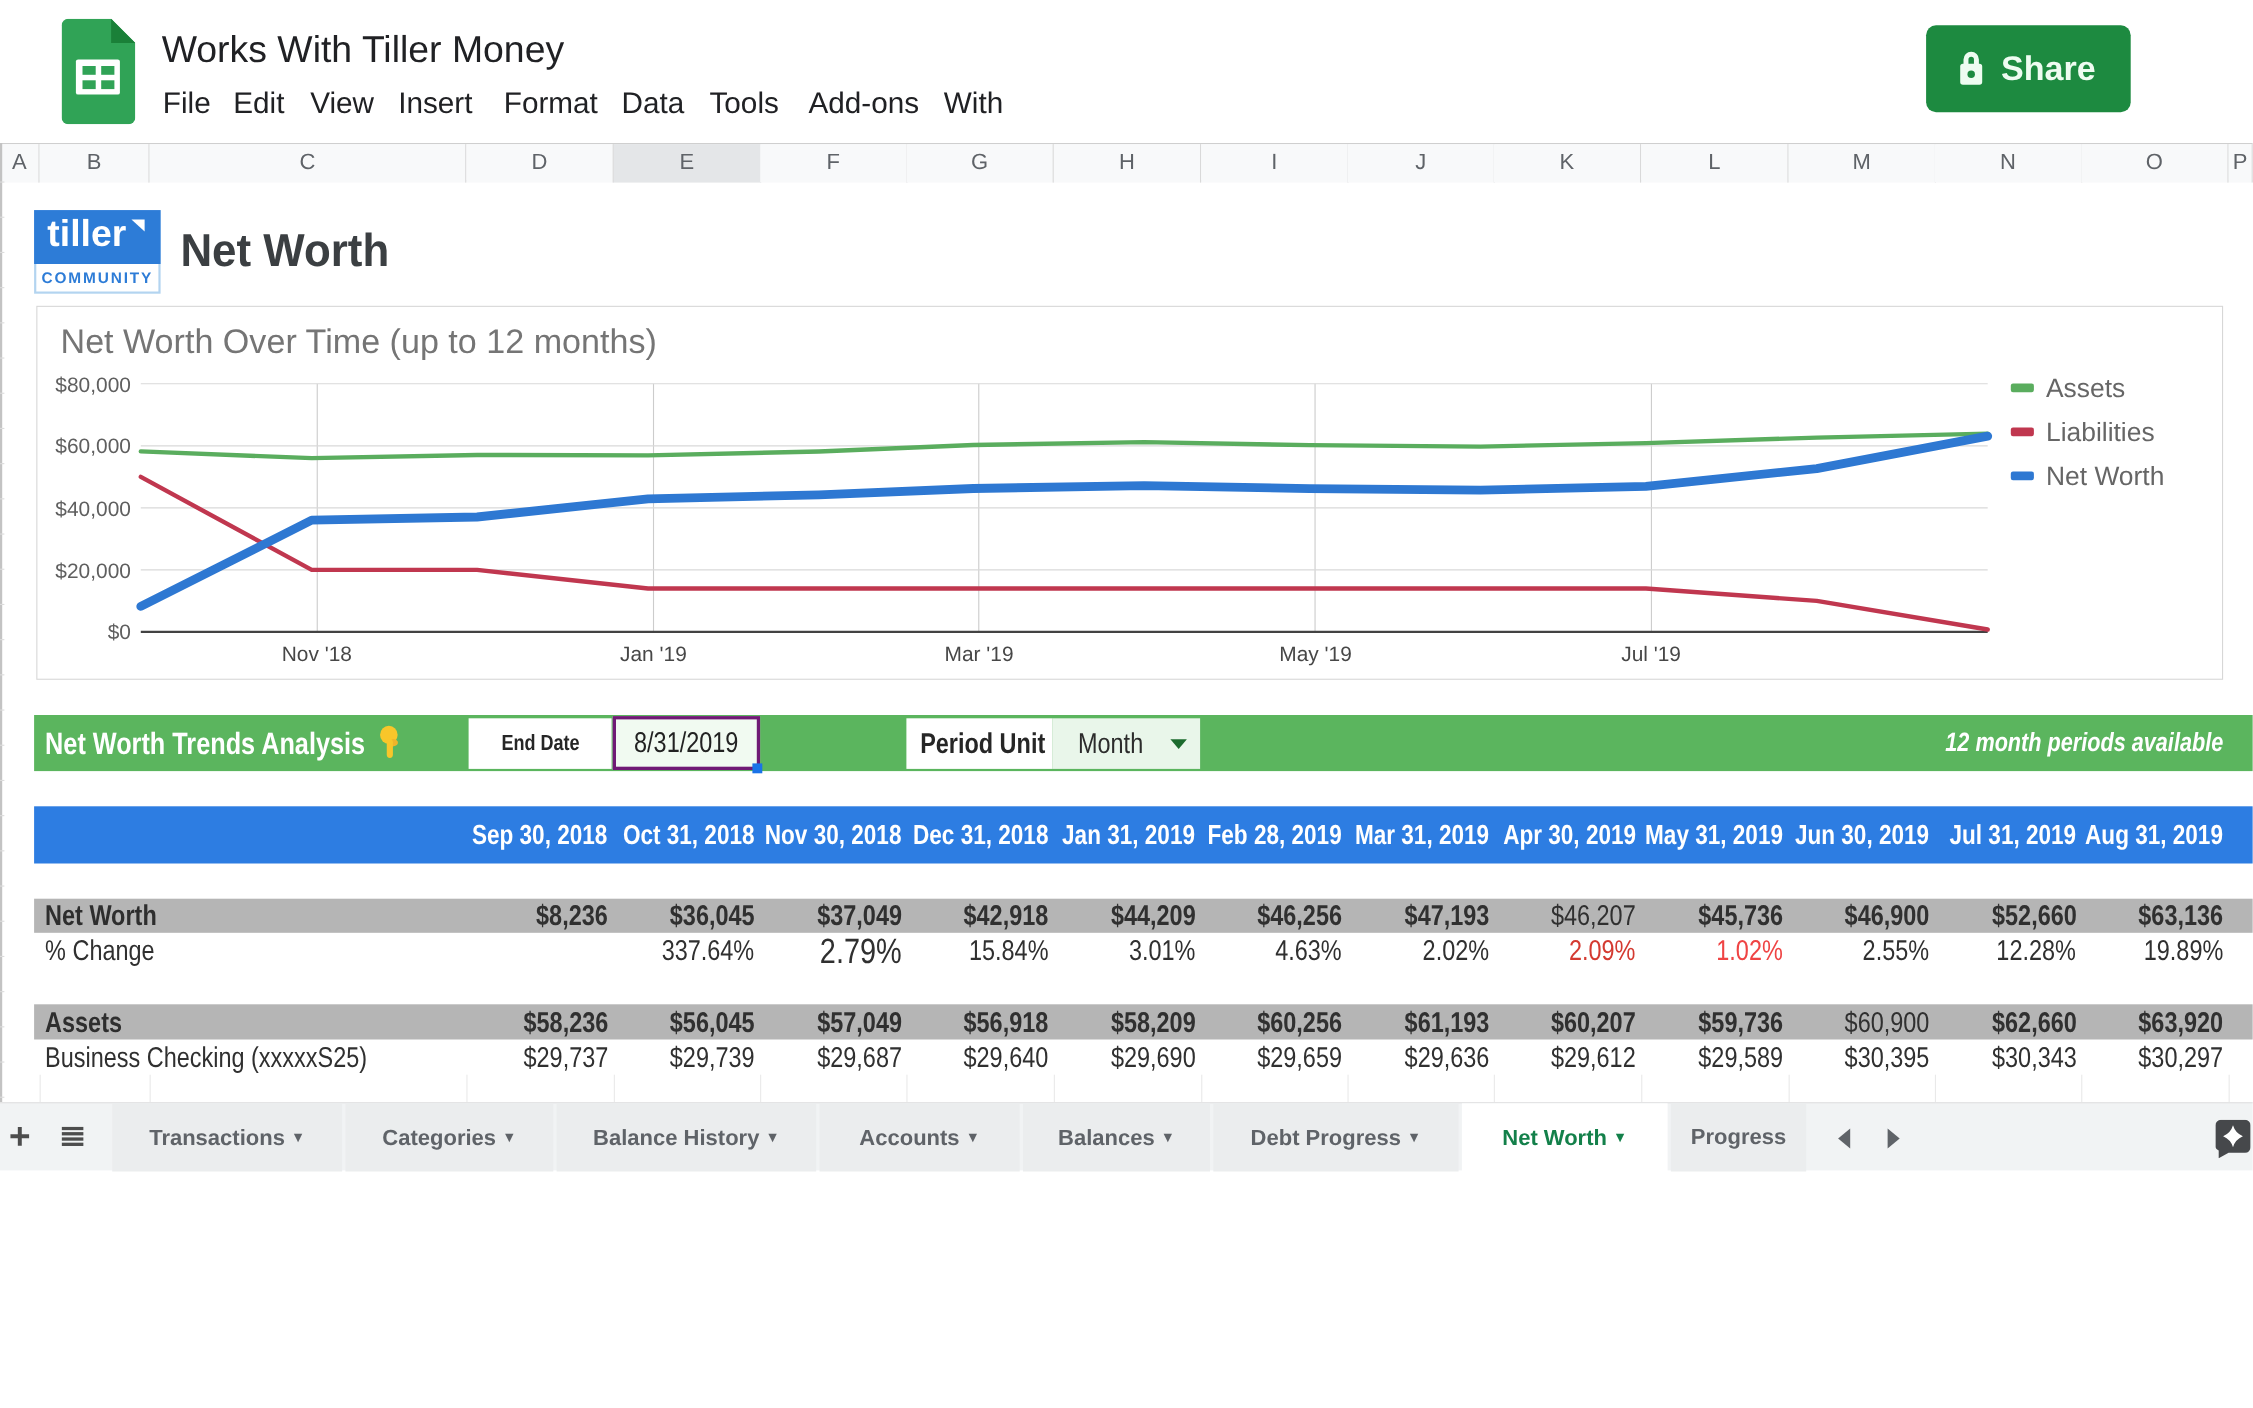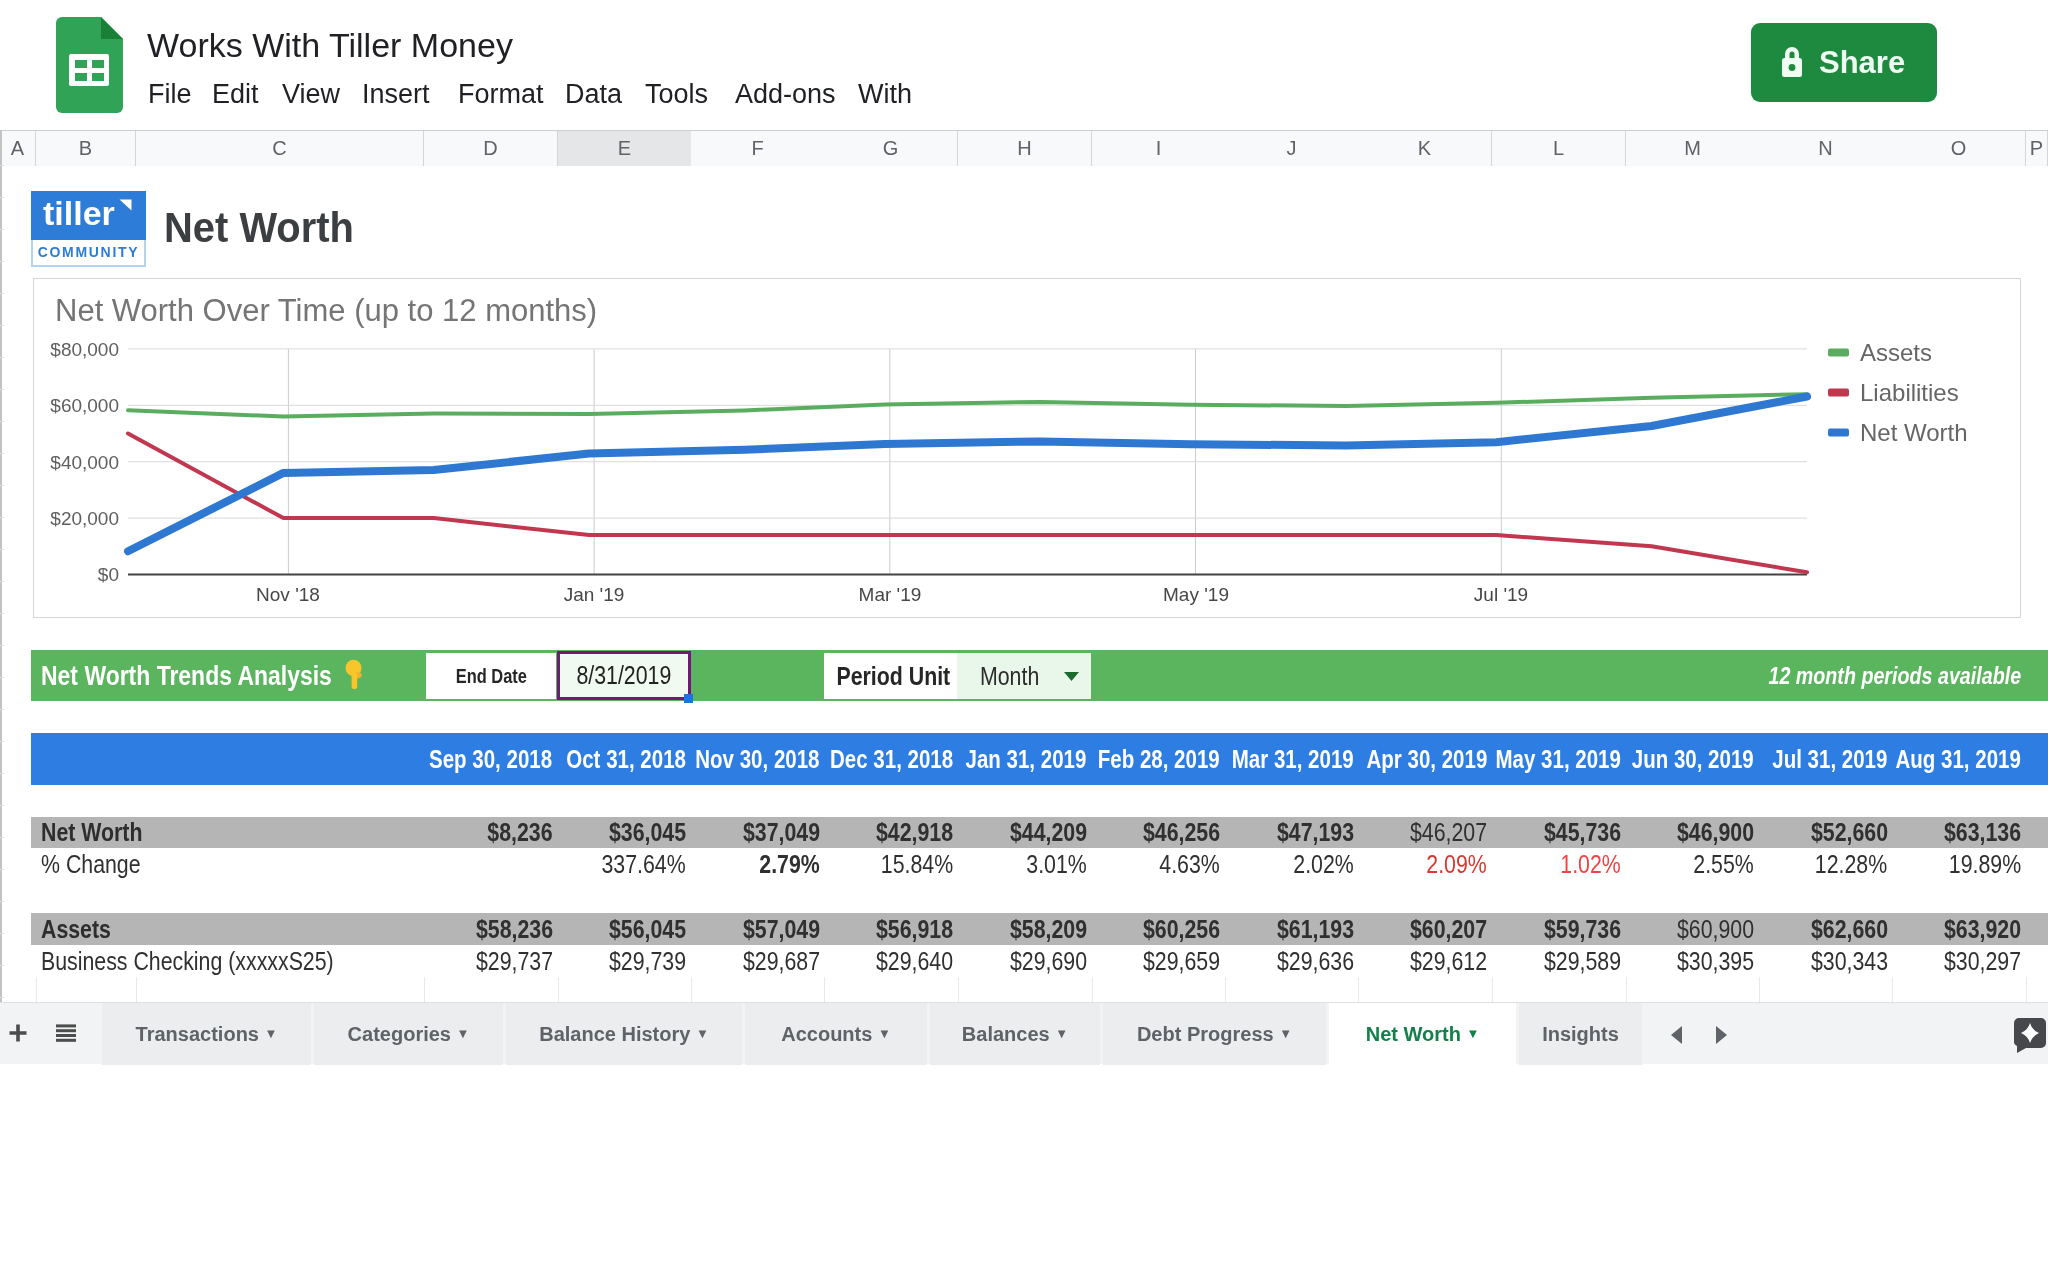--- a/index.html
+++ b/index.html
@@ -177,21 +177,21 @@
 <div class="abs" style="left:866.5px;top:817px;width:220px;height:31px;line-height:31px;text-align:right;font-size:26px;font-weight:bold;color:#303030;white-space:nowrap"><span class="cxr">$44,209</span></div>
 <div class="abs" style="left:1000.0px;top:817px;width:220px;height:31px;line-height:31px;text-align:right;font-size:26px;font-weight:bold;color:#303030;white-space:nowrap"><span class="cxr">$46,256</span></div>
 <div class="abs" style="left:1133.5px;top:817px;width:220px;height:31px;line-height:31px;text-align:right;font-size:26px;font-weight:bold;color:#303030;white-space:nowrap"><span class="cxr">$47,193</span></div>
 <div class="abs" style="left:1267.0px;top:817px;width:220px;height:31px;line-height:31px;text-align:right;font-size:26px;font-weight:normal;color:#303030;white-space:nowrap"><span class="cxr">$46,207</span></div>
 <div class="abs" style="left:1400.5px;top:817px;width:220px;height:31px;line-height:31px;text-align:right;font-size:26px;font-weight:bold;color:#303030;white-space:nowrap"><span class="cxr">$45,736</span></div>
 <div class="abs" style="left:1534.0px;top:817px;width:220px;height:31px;line-height:31px;text-align:right;font-size:26px;font-weight:bold;color:#303030;white-space:nowrap"><span class="cxr">$46,900</span></div>
 <div class="abs" style="left:1667.5px;top:817px;width:220px;height:31px;line-height:31px;text-align:right;font-size:26px;font-weight:bold;color:#303030;white-space:nowrap"><span class="cxr">$52,660</span></div>
 <div class="abs" style="left:1801.0px;top:817px;width:220px;height:31px;line-height:31px;text-align:right;font-size:26px;font-weight:bold;color:#303030;white-space:nowrap"><span class="cxr">$63,136</span></div>
 <div class="abs" style="left:41px;top:848px;height:32px;line-height:32px;font-size:26px;color:#303030;white-space:nowrap"><span class="cxl">% Change</span></div>
 <div class="abs" style="left:466.0px;top:848px;width:220px;height:32px;line-height:32px;text-align:right;font-size:26px;font-weight:normal;color:#303030;white-space:nowrap"><span class="cxr">337.64%</span></div>
-<div class="abs" style="left:599.5px;top:848px;width:220px;height:32px;line-height:32px;text-align:right;font-size:26px;font-weight:bold;color:#303030;white-space:nowrap"><span class="cxr">2.79%</span></div>
+<div class="abs" style="left:599.5px;top:848px;width:220px;height:32px;line-height:32px;text-align:right;font-size:32px;font-weight:normal;color:#303030;white-space:nowrap"><span class="cxr">2.79%</span></div>
 <div class="abs" style="left:733.0px;top:848px;width:220px;height:32px;line-height:32px;text-align:right;font-size:26px;font-weight:normal;color:#303030;white-space:nowrap"><span class="cxr">15.84%</span></div>
 <div class="abs" style="left:866.5px;top:848px;width:220px;height:32px;line-height:32px;text-align:right;font-size:26px;font-weight:normal;color:#303030;white-space:nowrap"><span class="cxr">3.01%</span></div>
 <div class="abs" style="left:1000.0px;top:848px;width:220px;height:32px;line-height:32px;text-align:right;font-size:26px;font-weight:normal;color:#303030;white-space:nowrap"><span class="cxr">4.63%</span></div>
 <div class="abs" style="left:1133.5px;top:848px;width:220px;height:32px;line-height:32px;text-align:right;font-size:26px;font-weight:normal;color:#303030;white-space:nowrap"><span class="cxr">2.02%</span></div>
 <div class="abs" style="left:1267.0px;top:848px;width:220px;height:32px;line-height:32px;text-align:right;font-size:26px;font-weight:normal;color:#d43a31;white-space:nowrap"><span class="cxr">2.09%</span></div>
 <div class="abs" style="left:1400.5px;top:848px;width:220px;height:32px;line-height:32px;text-align:right;font-size:26px;font-weight:normal;color:#ef4444;white-space:nowrap"><span class="cxr">1.02%</span></div>
 <div class="abs" style="left:1534.0px;top:848px;width:220px;height:32px;line-height:32px;text-align:right;font-size:26px;font-weight:normal;color:#303030;white-space:nowrap"><span class="cxr">2.55%</span></div>
 <div class="abs" style="left:1667.5px;top:848px;width:220px;height:32px;line-height:32px;text-align:right;font-size:26px;font-weight:normal;color:#303030;white-space:nowrap"><span class="cxr">12.28%</span></div>
 <div class="abs" style="left:1801.0px;top:848px;width:220px;height:32px;line-height:32px;text-align:right;font-size:26px;font-weight:normal;color:#303030;white-space:nowrap"><span class="cxr">19.89%</span></div>
 <div class="abs" style="left:31px;top:913px;width:2017px;height:32px;background:#b5b5b5"></div>
@@ -247,21 +247,21 @@
         <rect x="0" y="10" width="20" height="3" fill="#4d4d4d"></rect>
         <rect x="0" y="14.8" width="20" height="3" fill="#4d4d4d"></rect>
 </svg>
 <div class="abs" style="left:102px;top:0;width:209px;height:62px;background:#ebedee;color:#5f6368;font-size:20px;font-weight:bold;text-align:center;line-height:62px;white-space:nowrap">Transactions <span style="font-size:13px;vertical-align:3px">▼</span></div>
 <div class="abs" style="left:314px;top:0;width:189px;height:62px;background:#ebedee;color:#5f6368;font-size:20px;font-weight:bold;text-align:center;line-height:62px;white-space:nowrap">Categories <span style="font-size:13px;vertical-align:3px">▼</span></div>
 <div class="abs" style="left:506px;top:0;width:236px;height:62px;background:#ebedee;color:#5f6368;font-size:20px;font-weight:bold;text-align:center;line-height:62px;white-space:nowrap">Balance History <span style="font-size:13px;vertical-align:3px">▼</span></div>
 <div class="abs" style="left:745px;top:0;width:182px;height:62px;background:#ebedee;color:#5f6368;font-size:20px;font-weight:bold;text-align:center;line-height:62px;white-space:nowrap">Accounts <span style="font-size:13px;vertical-align:3px">▼</span></div>
 <div class="abs" style="left:930px;top:0;width:170px;height:62px;background:#ebedee;color:#5f6368;font-size:20px;font-weight:bold;text-align:center;line-height:62px;white-space:nowrap">Balances <span style="font-size:13px;vertical-align:3px">▼</span></div>
 <div class="abs" style="left:1103px;top:0;width:223px;height:62px;background:#ebedee;color:#5f6368;font-size:20px;font-weight:bold;text-align:center;line-height:62px;white-space:nowrap">Debt Progress <span style="font-size:13px;vertical-align:3px">▼</span></div>
 <div class="abs" style="left:1329px;top:0;width:187px;height:62px;background:#ffffff;color:#13804a;font-size:20px;font-weight:bold;text-align:center;line-height:62px;white-space:nowrap">Net Worth <span style="font-size:13px;vertical-align:3px">▼</span></div>
-<div class="abs" style="left:1519px;top:0;width:123px;height:62px;background:#ebedee;color:#5f6368;font-size:20px;font-weight:bold;text-align:center;line-height:62px;white-space:nowrap">Insights</div>
+<div class="abs" style="left:1519px;top:0;width:123px;height:62px;background:#ebedee;color:#5f6368;font-size:20px;font-weight:bold;text-align:center;line-height:62px;white-space:nowrap">Progress</div>
 <svg class="abs" style="left:1668px;top:22px" width="16" height="20" viewBox="0 0 16 20">
         <path d="M14,1 L3,10 L14,19 z" fill="#5f6368"></path>
       </svg>
 <svg class="abs" style="left:1714px;top:22px" width="16" height="20" viewBox="0 0 16 20">
         <path d="M2,1 L13,10 L2,19 z" fill="#5f6368"></path>
       </svg>
 <svg class="abs" style="left:2014px;top:15px" width="32" height="35" viewBox="0 0 32 35">
   <path d="M5,0 h22 a5,5 0 0 1 5,5 v20 a5,5 0 0 1 -5,5 H12 L3,35 L3,28 A5,5 0 0 1 0,25 V5 a5,5 0 0 1 5,-5 z" fill="#46484b"></path>
   <path d="M16,5 q2,7 9,10 q-7,3 -9,10 q-2,-7 -9,-10 q7,-3 9,-10 z" fill="#ffffff"></path>
 </svg>

